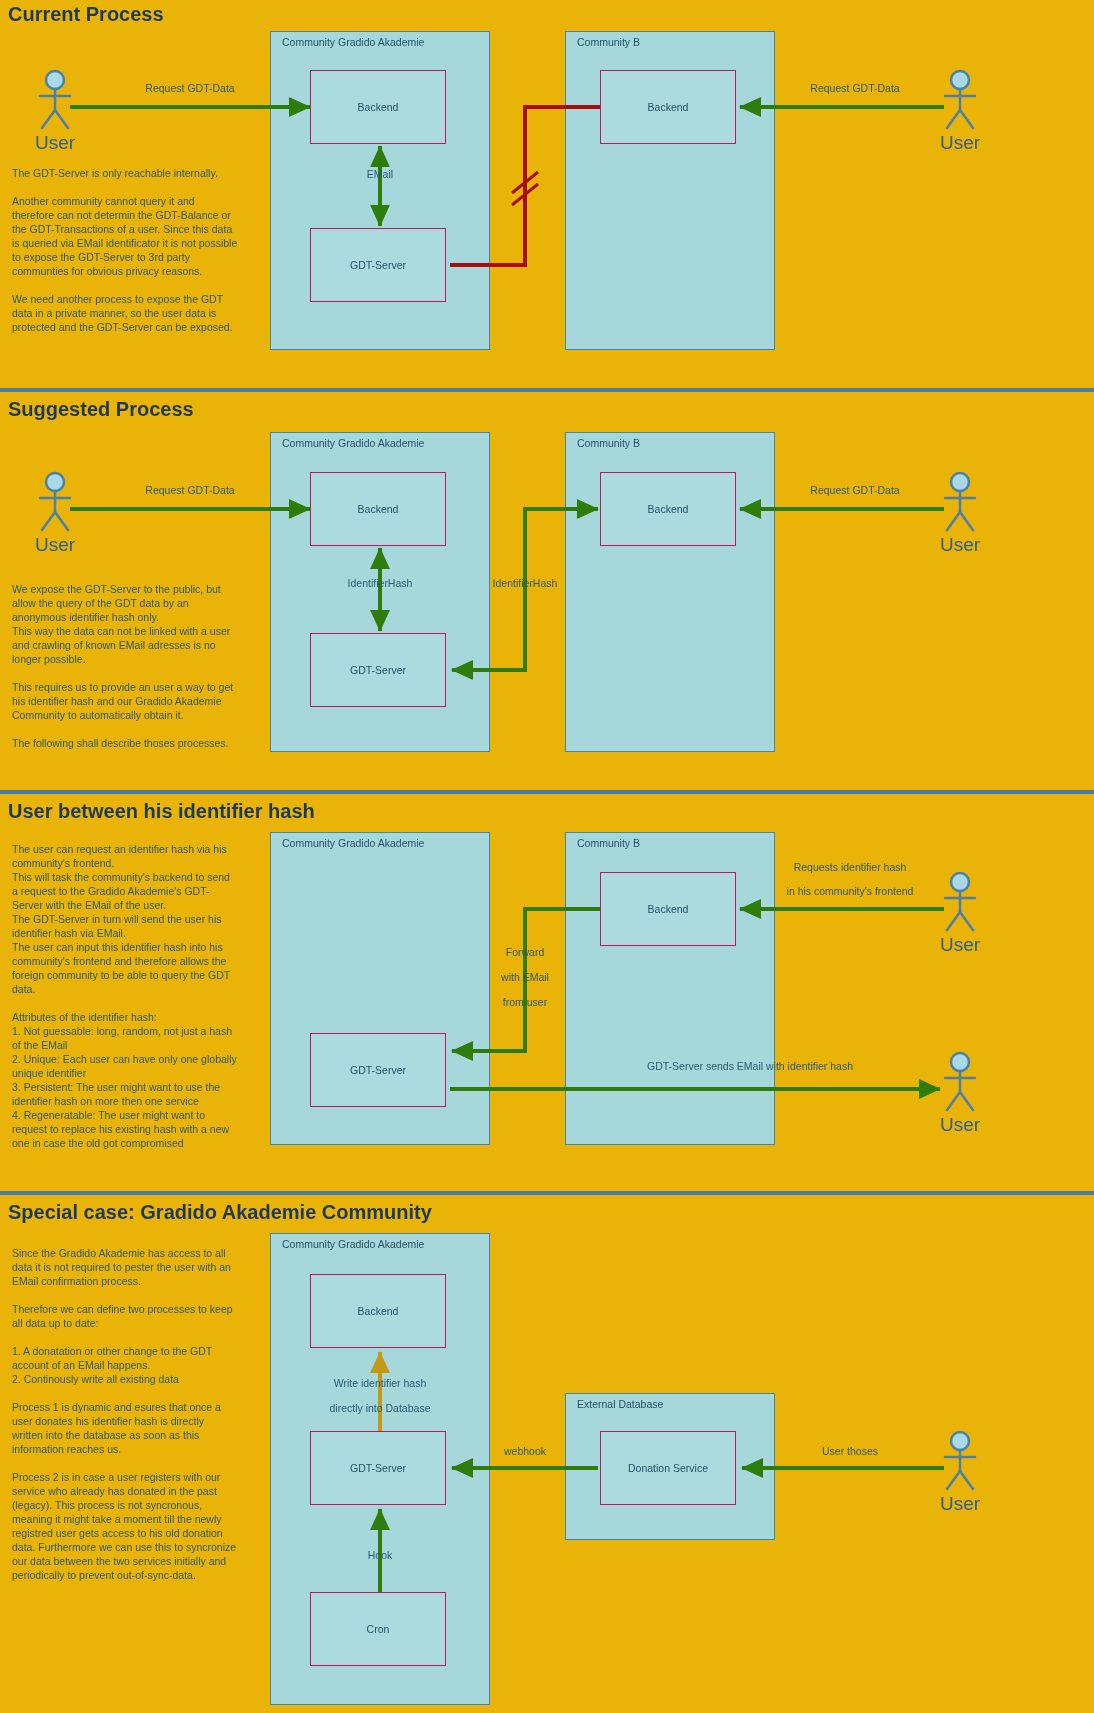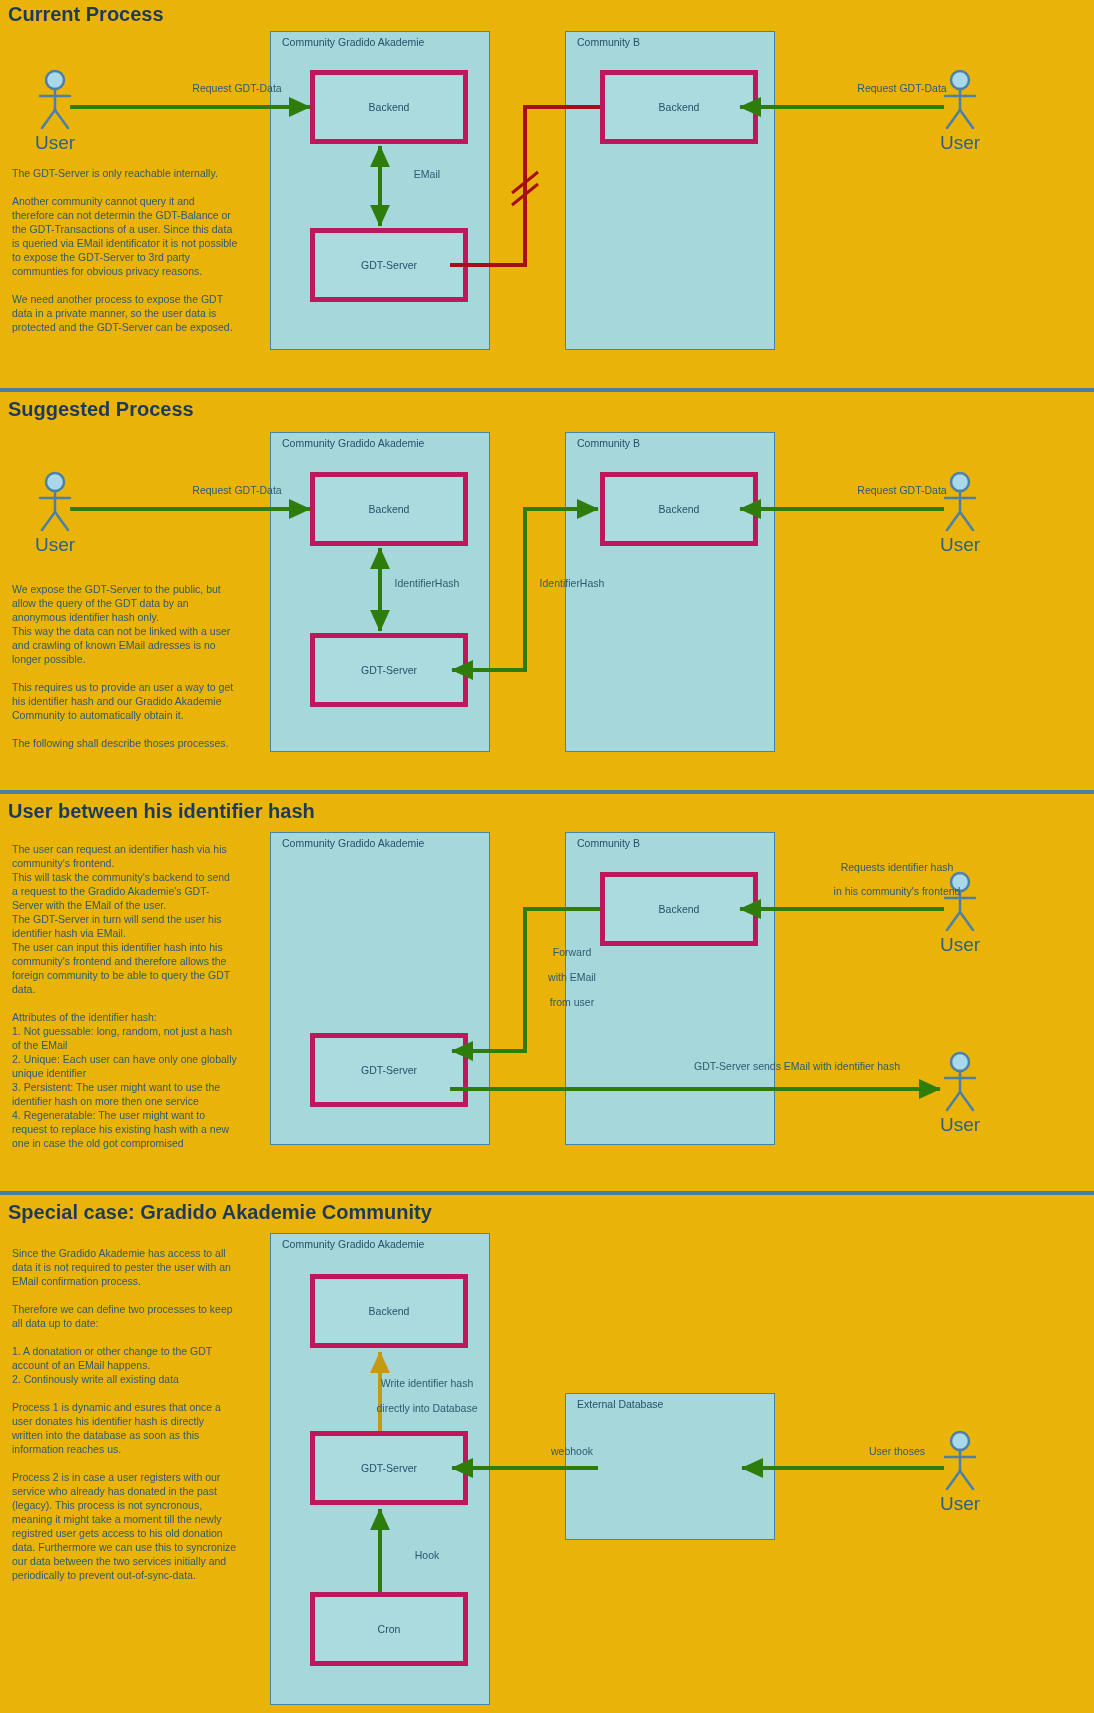--- a/index.html
+++ b/index.html
@@ -2,27 +2,27 @@
 <html><head>
 <meta charset="utf-8">
 <style>
   html,body{margin:0;padding:0;background:#e9f6ec;}
   .canvas{position:relative;width:1094px;height:1713px;background:#eab308;
           font-family:"Liberation Sans",sans-serif;overflow:hidden;}
   .sec-title{position:absolute;left:8px;font-size:20px;font-weight:bold;color:#1e3a5a;z-index:10;}
   .sep{position:absolute;left:0;width:1094px;height:4px;background:#4a7da0;}
   .panel{position:absolute;background:#a5d7db;border:1px solid #4386ac;box-sizing:border-box;}
   .panel-label{padding:4px 11px;font-size:10.5px;color:#28506a;}
-  .node{position:absolute;width:158px;height:74px;background:#abdbdf;border:5px solid #be185d;
+  .node{position:absolute;width:136px;height:74px;background:#abdbdf;border:1px solid #be185d;
         box-sizing:border-box;display:flex;align-items:center;justify-content:center;
         font-size:10.5px;color:#28506a;text-align:center;}
   .desc{position:absolute;left:12px;width:260px;font-size:10.5px;line-height:14px;
         color:#2e5b70;white-space:pre-line;z-index:10;}
   .lbl{position:absolute;font-size:10.5px;color:#2e5b70;transform:translateX(-50%);
-       white-space:nowrap;z-index:10;margin-left:47px;}
+       white-space:nowrap;z-index:10;}
   .user-lbl{position:absolute;font-size:19px;color:#2e618a;transform:translateX(-50%);z-index:10;}
   svg.overlay{position:absolute;left:0;top:0;z-index:5;pointer-events:none;}
 </style>
 </head>
 <body>
 
 <div class="canvas">
 
   <div class="sec-title" style="top:3px">Current Process</div>
   <div class="sep" style="top:388px"></div>
@@ -134,20 +134,21 @@
 
   <div class="panel" style="left:270px;top:1233px;width:220px;height:472px">
     <div class="panel-label">Community Gradido Akademie</div>
   </div>
   <div class="panel" style="left:565px;top:1393px;width:210px;height:147px">
     <div class="panel-label">External Database</div>
   </div>
   <div class="node" style="left:310px;top:1274px">Backend</div>
   <div class="node" style="left:310px;top:1431px">GDT-Server</div>
   <div class="node" style="left:310px;top:1592px">Cron</div>
+  <div class="node" style="left:600px;top:1431px">Donation Service</div>
 
   <svg class="overlay" width="1094" height="1713" viewBox="0 0 1094 1713">
     <defs>
       <marker id="mg" markerWidth="6" markerHeight="5" refX="5.3" refY="2.5" orient="auto" markerUnits="strokeWidth">
         <path d="M0 0 L5.5 2.5 L0 5 Z" fill="#2e7c0a"></path>
       </marker>
       <marker id="my" markerWidth="6" markerHeight="5" refX="5.3" refY="2.5" orient="auto" markerUnits="strokeWidth">
         <path d="M0 0 L5.5 2.5 L0 5 Z" fill="#c49a15"></path>
       </marker>
     </defs>

